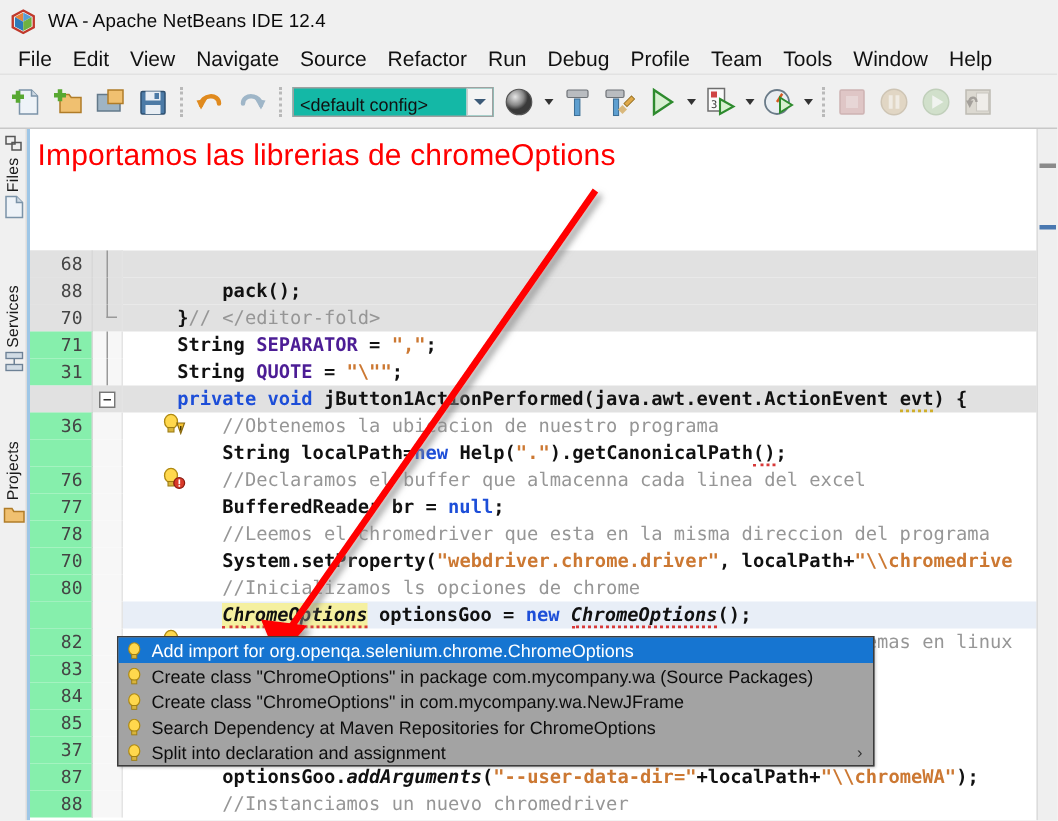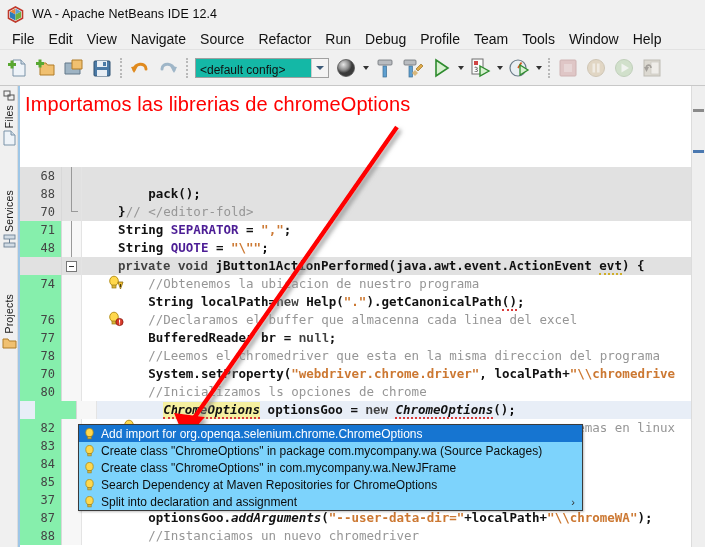--- a/index.html
+++ b/index.html
@@ -226,24 +226,24 @@
   }
   .code-text {
     flex: 1 1 auto;
     line-height: 18px;
     padding-left: 6px;
     color: #111;
     overflow: hidden;
     position: relative;
   }
   .ln-folded  { background: #e1e1e1; }
-  .ln-current { background: #e8eef7; padding-left: 15px; }
+  .ln-current { background: #e8eef7; }
   .ln-folded .gutter, .ln-folded .fold-col { background: #e1e1e1; }
 
-  .kw   { color: #404040; font-family: Liberation Mono, monospace; }
+  .kw   { color: #1d4ed8; }
   .cmt  { color: #969696; }
   .str  { color: #cc7832; }
   .fld  { color: #4c1d95; }
   .bold { font-weight: bold; }
   .ital { font-style: italic; }
   .mark-hl { background: #f5f0a0; }
   .err-underline {
     border-bottom: 2px dotted #d83a3a;
   }
   .warn-underline {
@@ -288,21 +288,21 @@
     width: 705px; height: 547px;
     pointer-events: none;
     z-index: 45;
   }
 
   
   .hint-popup {
     position: absolute;
     left: 78px; top: 424px;
     width: 505px;
-    background: #7dd3fc;
+    background: #a3a3a3;
     border: 1px solid #3b3b3b;
     z-index: 60;
     box-shadow: 1px 1px 2px rgba(0,0,0,0.25);
   }
   .hint-row {
     height: 17px;
     display: flex;
     align-items: center;
     padding: 0 4px 0 5px;
     font-family: "Liberation Sans", sans-serif;
@@ -580,40 +580,40 @@
           <div class="code-text"><span class="bold">    }</span><span class="cmt">// &lt;/editor-fold&gt;</span></div>
         </div>
 
         <div class="code-line">
           <div class="gutter">71</div>
           <div class="fold-col"><div class="fold-line"></div></div>
           <div class="code-text"><span class="bold">    String </span><span class="fld bold">SEPARATOR</span><span class="bold"> = </span><span class="str bold">","</span><span class="bold">;</span></div>
         </div>
 
         <div class="code-line">
-          <div class="gutter">48</div>
+          <div class="gutter">31</div>
           <div class="fold-col"><div class="fold-line"></div></div>
           <div class="code-text"><span class="bold">    String </span><span class="fld bold">QUOTE</span><span class="bold"> = </span><span class="str bold">"\""</span><span class="bold">;</span></div>
         </div>
 
         <div class="code-line ln-folded">
           <div class="gutter bulb">
             <svg width="17" height="16" viewBox="0 0 17 16" style="vertical-align:-3px">
               <ellipse cx="7" cy="6" rx="4.3" ry="4.8" fill="#ffd84d" stroke="#b08a12" stroke-width="0.9"></ellipse>
               <rect x="5" y="10" width="4" height="3" fill="#d8b43a" stroke="#9c7c14" stroke-width="0.7"></rect>
               <polygon points="11,7 16,7 13.5,14" fill="#f5c232" stroke="#8a6a10" stroke-width="0.8"></polygon>
               <rect x="13" y="9" width="1" height="3" fill="#4a3a05"></rect>
             </svg>
           </div>
           <div class="fold-col"><div class="fold-box"></div></div>
           <div class="code-text"><span class="kw bold">    private void </span><span class="bold">jButton1ActionPerformed(java.awt.event.ActionEvent </span><span class="bold warn-underline">evt</span><span class="bold">) {</span></div>
         </div>
 
         <div class="code-line">
-          <div class="gutter">74</div>
+          <div class="gutter">36</div>
           <div class="fold-col"></div>
           <div class="code-text"><span class="cmt">        //Obtenemos la ubicacion de nuestro programa</span></div>
         </div>
 
         <div class="code-line">
           <div class="gutter bulb">
             <svg width="17" height="16" viewBox="0 0 17 16" style="vertical-align:-3px">
               <ellipse cx="7" cy="6" rx="4.3" ry="4.8" fill="#ffd84d" stroke="#b08a12" stroke-width="0.9"></ellipse>
               <rect x="5" y="10" width="4" height="3" fill="#d8b43a" stroke="#9c7c14" stroke-width="0.7"></rect>
               <circle cx="12.5" cy="11" r="3.6" fill="#d83a2a" stroke="#8c1a10" stroke-width="0.8"></circle>

